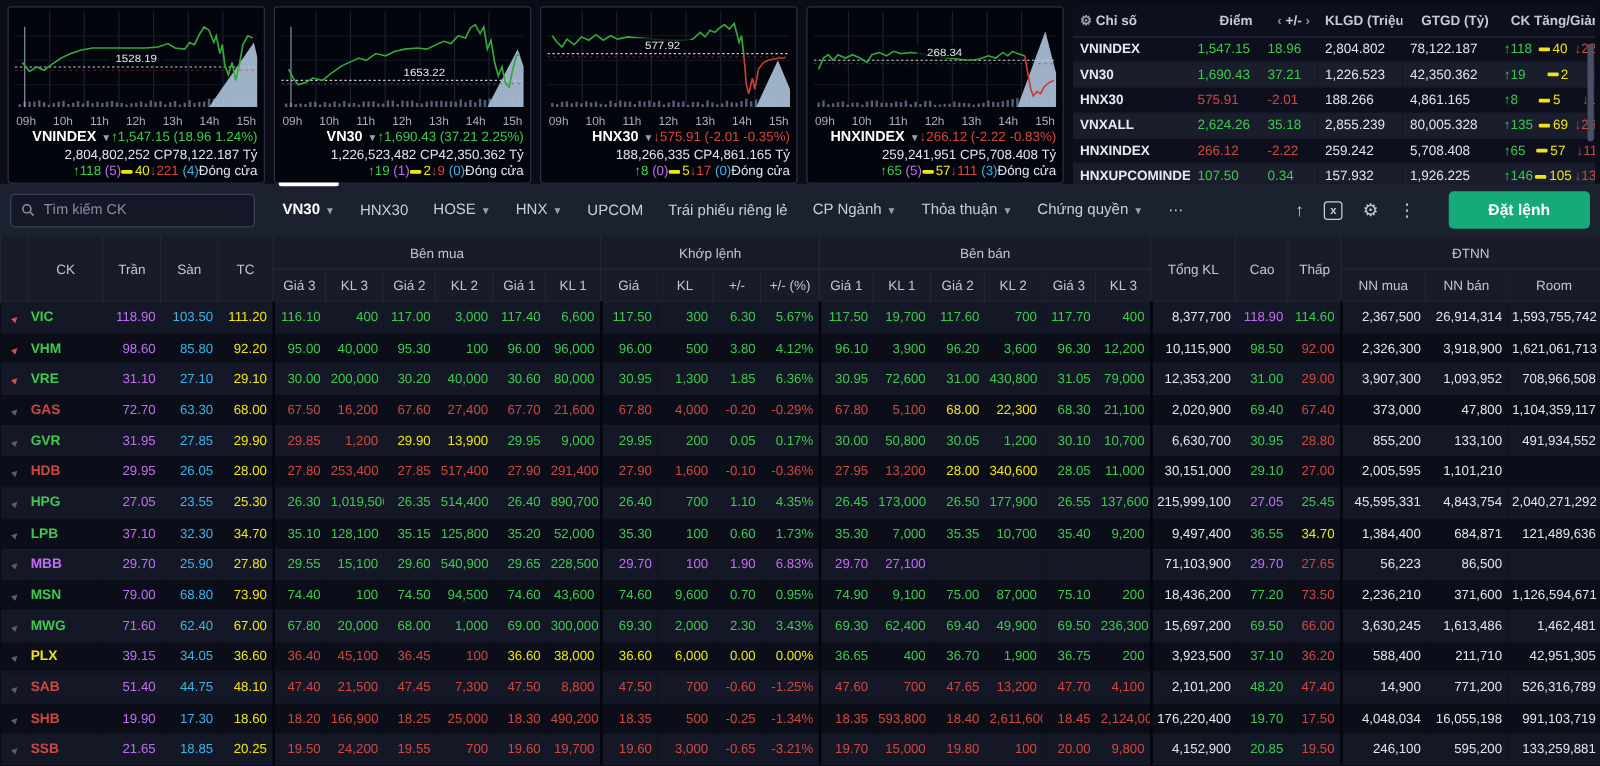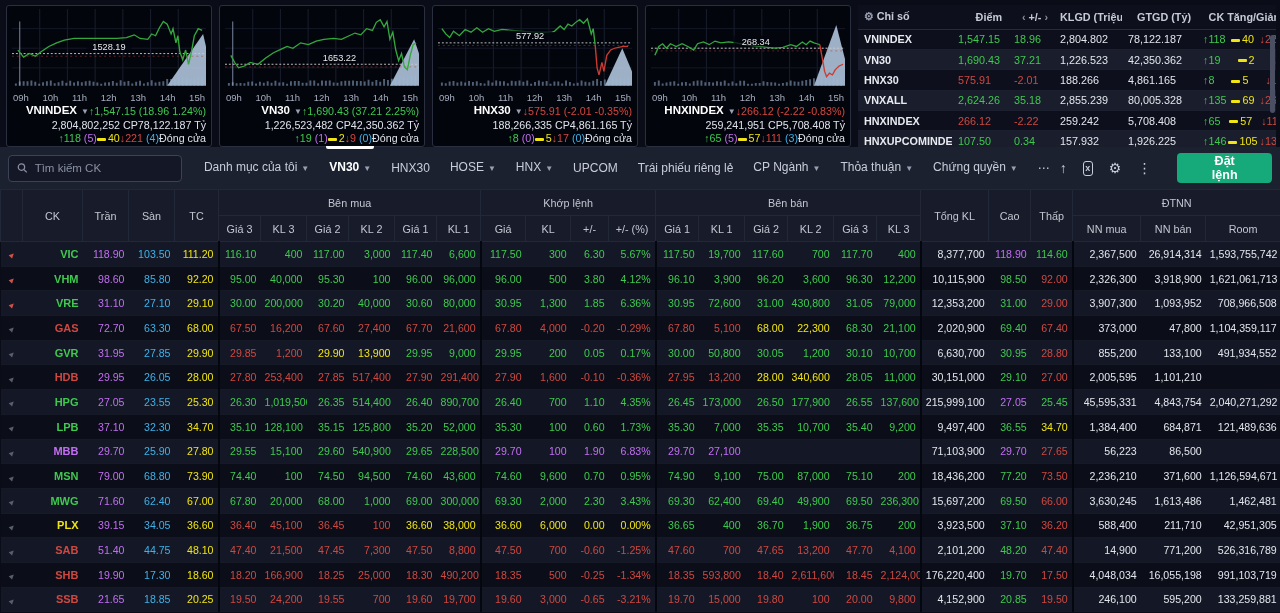--- a/index.html
+++ b/index.html
@@ -52,21 +52,21 @@
                border-radius:4px; height:30px; padding:0 32px; margin-left:10px; cursor:pointer; }
   
   .board table { width:1280px; border-collapse:collapse; table-layout:fixed; font-size:10.6px; }
   .board thead th { background:#181c2a; color:#c2c6d2; font-weight:normal; font-size:10.8px;
                     border:1px solid #232839; height:26px; white-space:nowrap; overflow:hidden; }
   .board tbody td { height:24.7px; padding:0 4px; text-align:right; border-bottom:1px solid #161a27;
                     white-space:nowrap; overflow:hidden; }
   .board tr.odd  { background:#141826; }
   .board tr.even { background:#0b0e19; }
   td.gb, th.gb { border-left:2px solid #05070f; }
-  .board td.sym { text-align:right; font-weight:bold; font-size:11px; padding-left:2px; }
+  .board td.sym { text-align:left; font-weight:bold; font-size:11px; padding-left:2px; }
   .board td.pin-td { text-align:center; padding:0; }
   .pin { display:inline-block; transform:rotate(35deg); font-size:10px; line-height:10px; }
   .cu { color:#3fc94e; } .cd { color:#cf4840; } .cc { color:#c36ef2; }
   .cf { color:#3fb2e8; } .cr { color:#f0e413; } .cw { color:#e3e5ec; }
   .ref-label { font-size:9.5px; fill:#e8e8e8; }
 </style>
 </head>
 <body>
 
 <div class="app">
@@ -374,21 +374,20 @@
 
   <div class="navbar">
     <div class="search">
       <svg width="12" height="12" viewBox="0 0 12 12">
         <circle cx="5" cy="5" r="3.6" fill="none" stroke="#8a90a2" stroke-width="1.4"></circle>
         <line x1="8" y1="8" x2="11" y2="11" stroke="#8a90a2" stroke-width="1.4"></line>
       </svg>
       <input type="text" placeholder="Tìm kiếm CK" style="">
     </div>
     <div class="tabs" id="nav-tabs">
-        <div class="tab"><span>Danh mục của tôi</span><span class="caret">▼</span></div>
         <div class="tab active"><span>VN30</span><span class="caret">▼</span></div>
         <div class="tab"><span>HNX30</span></div>
         <div class="tab"><span>HOSE</span><span class="caret">▼</span></div>
         <div class="tab"><span>HNX</span><span class="caret">▼</span></div>
         <div class="tab"><span>UPCOM</span></div>
         <div class="tab"><span>Trái phiếu riêng lẻ</span></div>
         <div class="tab"><span>CP Ngành</span><span class="caret">▼</span></div>
         <div class="tab"><span>Thỏa thuận</span><span class="caret">▼</span></div>
         <div class="tab"><span>Chứng quyền</span><span class="caret">▼</span></div>
         <div class="tab"><span>⋯</span></div>

